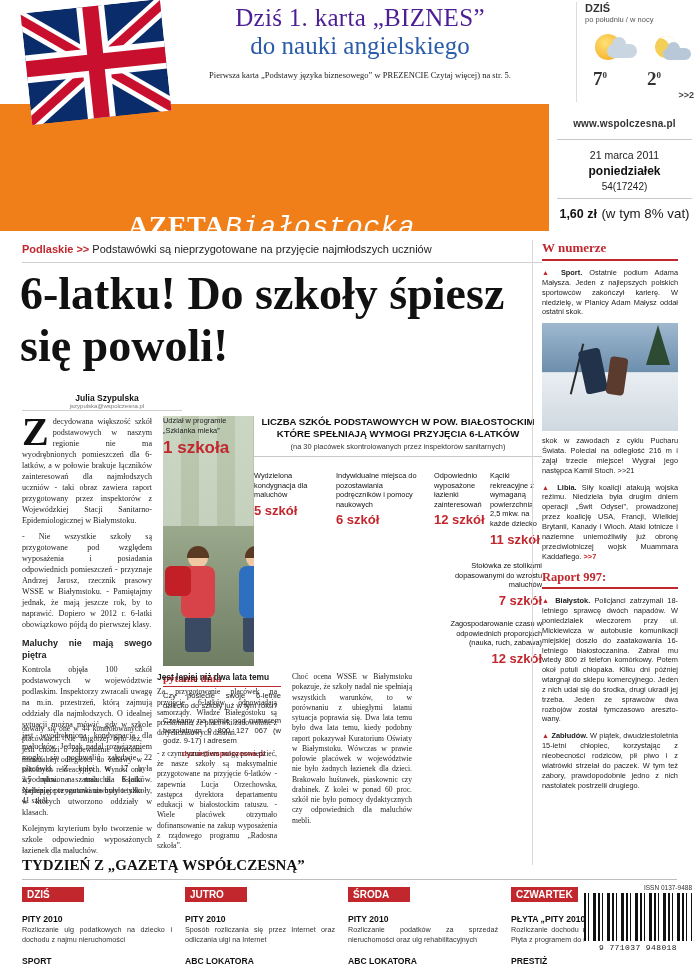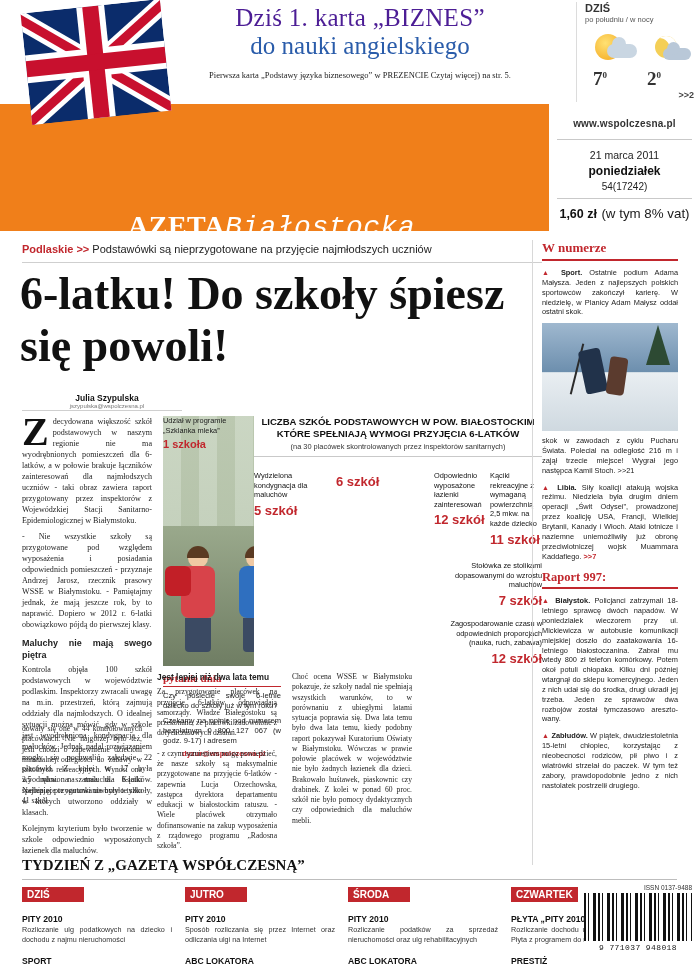--- a/index.html
+++ b/index.html
@@ -248,21 +248,21 @@
   .sb-h2 { font-size:7.4px; color:#333; margin-top:2px;}
   .sb-sep { height:1px; background:#c9c9c9; margin:5px 0 0 0;}
   .sb-grid { position:relative; height:215px; }
   .sb-cell { position:absolute; }
   .sb-lab { font-size:7.4px; line-height:1.3; color:#111;}
   .sb-val { font-size:13px; font-weight:bold; color:#c1272d; margin-top:3px;}
   .udzial {
     position:absolute; left:163px; top:416px; width:84px;
   }
   .udzial .lab { font-size:7.4px; line-height:1.3;}
-  .udzial .val { font-size:11px; font-weight:bold; color:#c1272d; margin-top:3px;}
+  .udzial .val { font-size:17px; font-weight:bold; color:#c1272d; margin-top:3px;}
 
   
   .bodycols {
     position:absolute; left:22px; top:672px; width:520px; height:175px;
   }
   .bc { position:absolute; top:0; width:120px; font-family:"Liberation Serif",serif;
         font-size:7.6px; line-height:1.35; text-align:justify; color:#1d1d1d;}
   .bc h4 { font-family:"Liberation Sans",sans-serif; font-size:8.4px; margin:0 0 4px 0;}
   .bc p { margin:0 0 5px 0;}
   #bc1 { left:0; top:52px; }
@@ -425,20 +425,21 @@
       <div class="sb-h1">KTÓRE SPEŁNIAJĄ WYMOGI PRZYJĘCIA 6-LATKÓW</div>
       <div class="sb-h2">(na 30 placówek skontrolowanych przez inspektorów sanitarnych)</div>
       <div class="sb-sep"></div>
     </div>
     <div class="sb-grid">
       <div class="sb-cell" style="left:0px;  top:14px;  width:76px;">
         <div class="sb-lab">Wydzielona kondygnacja dla maluchów</div>
         <div class="sb-val">5 szkół</div>
       </div>
       <div class="sb-cell" style="left:82px; top:14px;  width:92px;">
+        <div class="sb-lab">Indywidualne miejsca do pozostawiania podręczników i pomocy naukowych</div>
         <div class="sb-val">6 szkół</div>
       </div>
       <div class="sb-cell" style="left:180px;top:14px;  width:52px;">
         <div class="sb-lab">Odpowiednio wyposażone łazienki zainteresowań</div>
         <div class="sb-val">12 szkół</div>
       </div>
       <div class="sb-cell" style="left:236px;top:14px;  width:52px;">
         <div class="sb-lab">Kąciki rekreacyjne z wymaganą powierzchnią 2,5 mkw. na każde dziecko</div>
         <div class="sb-val">11 szkół</div>
       </div>

